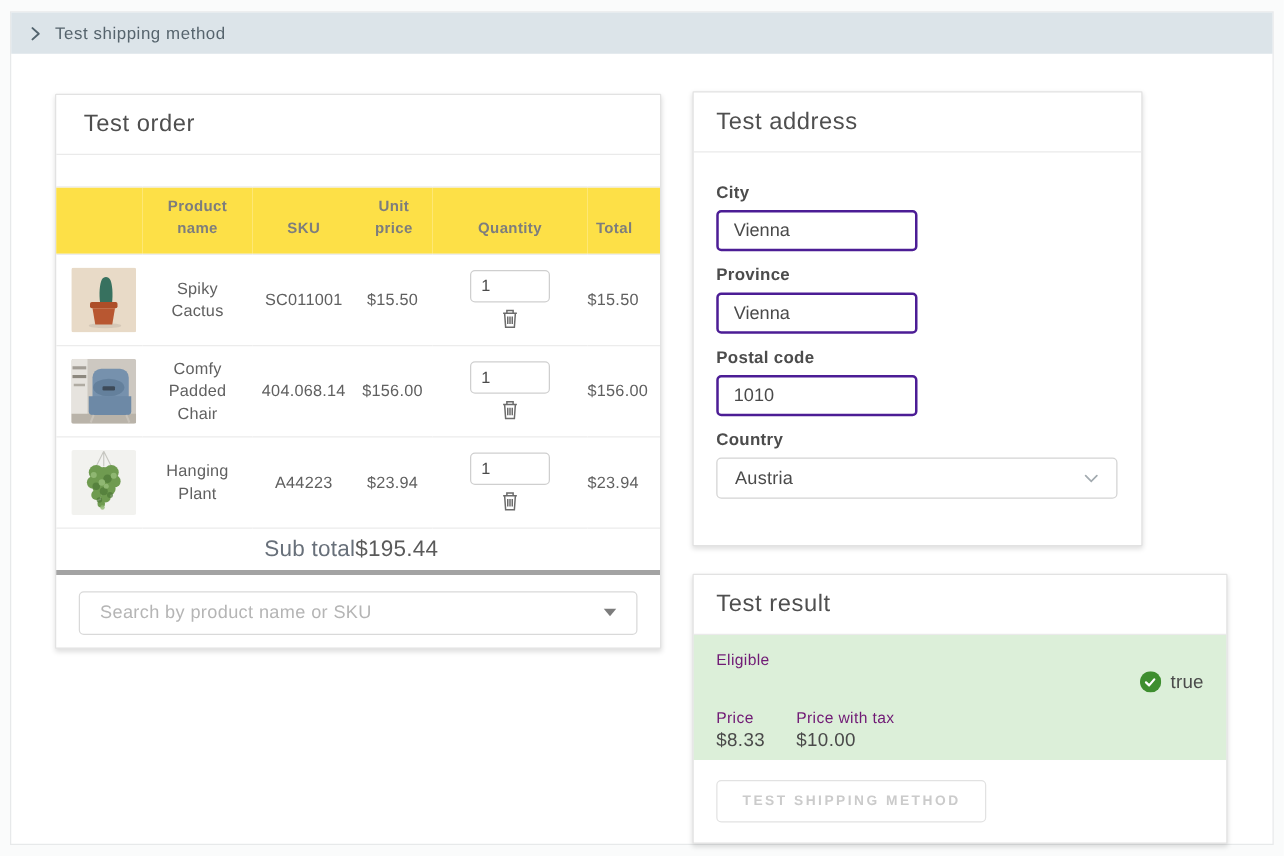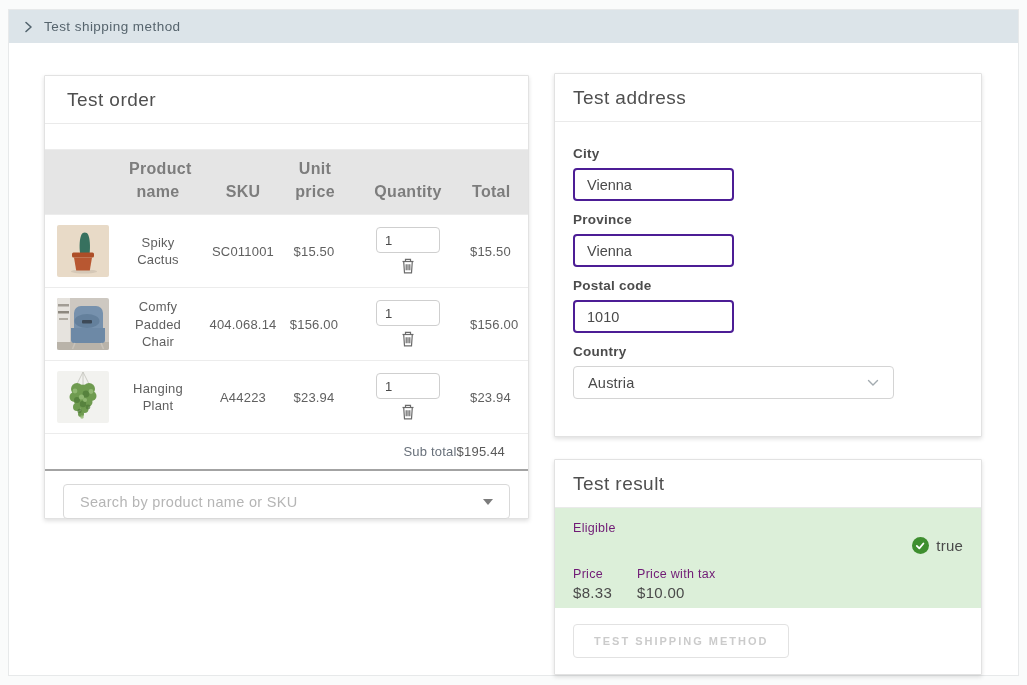--- a/index.html
+++ b/index.html
@@ -48,39 +48,39 @@
     height: 48px;
     display: flex;
     align-items: center;
     font-size: 19px;
     color: #4f4f4f;
     letter-spacing: 0.45px;
     border-bottom: 1px solid #eaeaea;
   }
   #card-order  { left: 35px;  top: 65px;  width: 485px; height: 444px; }
   #card-order .card-title { padding-left: 22px; }
-  #card-address{ left: 545px; top: 63px;  width: 428px; height: 364px; }
+  #card-address{ left: 545px; top: 63px;  width: 360px; height: 364px; }
   #card-result { left: 545px; top: 449px; width: 428px; height: 216px; }
   #card-address .card-title, #card-result .card-title { padding-left: 18px; }
 
   .order-spacer { height: 25px; }
 
   
   table.order {
     width: 100%;
     border-collapse: collapse;
     table-layout: fixed;
     font-size: 13px;
     color: #606060;
   }
   table.order thead th {
-    background: #e5e5e5;
+    background: #fde047;
     border-top: 1px solid #ececec;
     border-bottom: 1px solid #ececec;
-    font-size: 16px;
+    font-size: 12px;
     font-weight: 600;
     color: #7d7d7d;
     vertical-align: bottom;
     padding: 7px 2px 11px 2px;
     line-height: 1.45;
     letter-spacing: 0.3px;
   }
   table.order thead th.col-total { text-align: right; padding-right: 22px; }
   table.order tbody td {
     border-bottom: 1px solid #ececec;
@@ -107,25 +107,25 @@
     outline: none;
   }
   .trash-btn {
     background: none; border: none; margin-top: 3px; cursor: pointer;
     display: inline-flex; line-height: 0; padding: 1px;
   }
 
   .subtotal-row {
     height: 37px;
     display: flex;
-    justify-content: flex-end;
+    justify-content: center;
     align-items: center;
     padding: 0 23px 0 12px;
-    border-bottom: 2px solid #a3a3a3;
-    font-size: 13px;
+    border-bottom: 4px solid #a3a3a3;
+    font-size: 18px;
   }
   .subtotal-label { color: #68707a; }
   .subtotal-value { color: #5a5a5a; }
 
   .search-area { padding: 13px 18px; }
   .search-select {
     height: 35px;
     border: 1px solid #d9d9d9;
     border-radius: 4px;
     display: flex;

